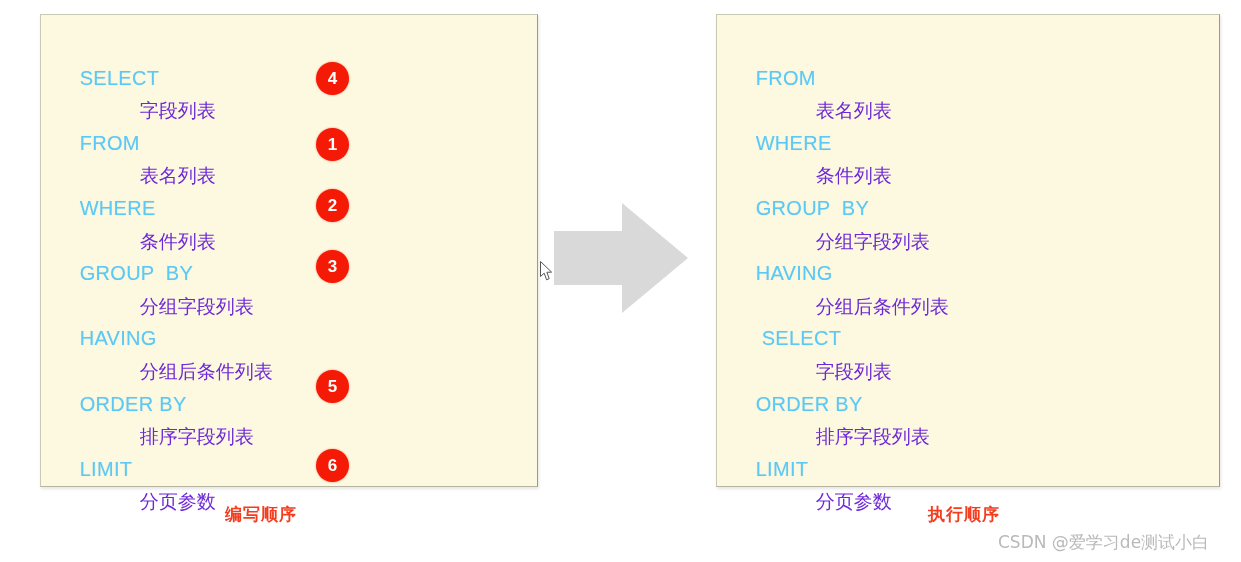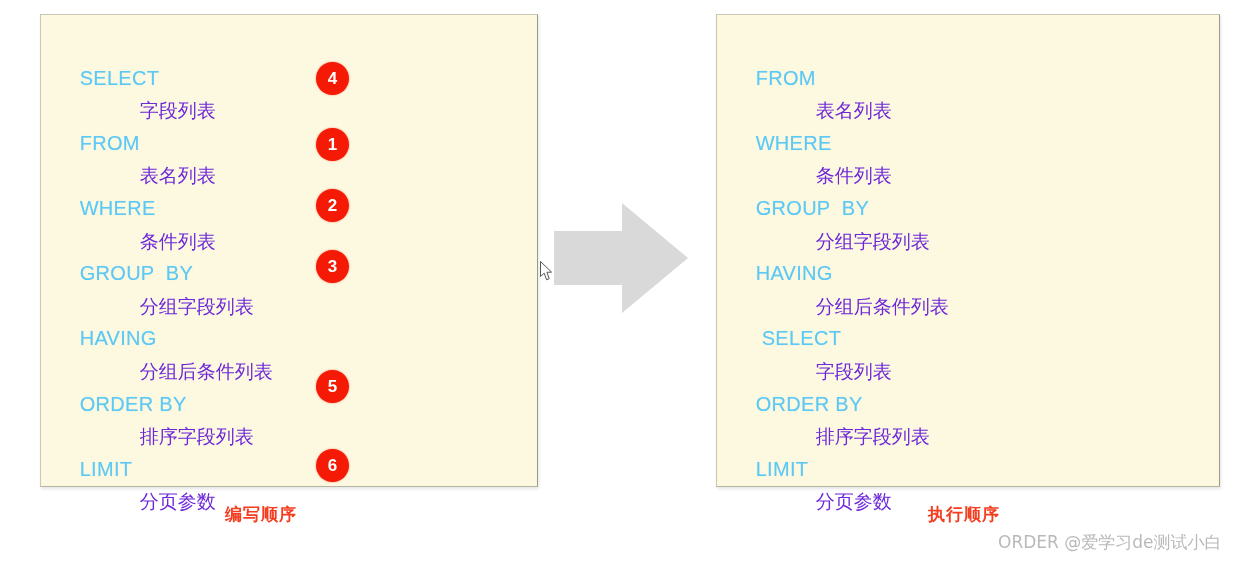--- a/index.html
+++ b/index.html
@@ -242,13 +242,13 @@
 
 <div id="mouse-cursor">
   <svg viewBox="0 0 14 21" xmlns="http://www.w3.org/2000/svg">
     <polygon points="0.5,0.5 0.5,15.5 4.2,12.2 6.6,18.8 9.2,17.7 6.9,11.3 11.6,11.1" fill="#fdfdfd" stroke="#555555" stroke-width="1"></polygon>
   </svg>
 </div>
 
 <div class="caption" id="caption-write">编写顺序</div>
 <div class="caption" id="caption-exec">执行顺序</div>
 
-<div id="watermark">ORDER @爱学习de测试小白</div>
+<div id="watermark">CSDN @爱学习de测试小白</div>
 
 </body></html>

